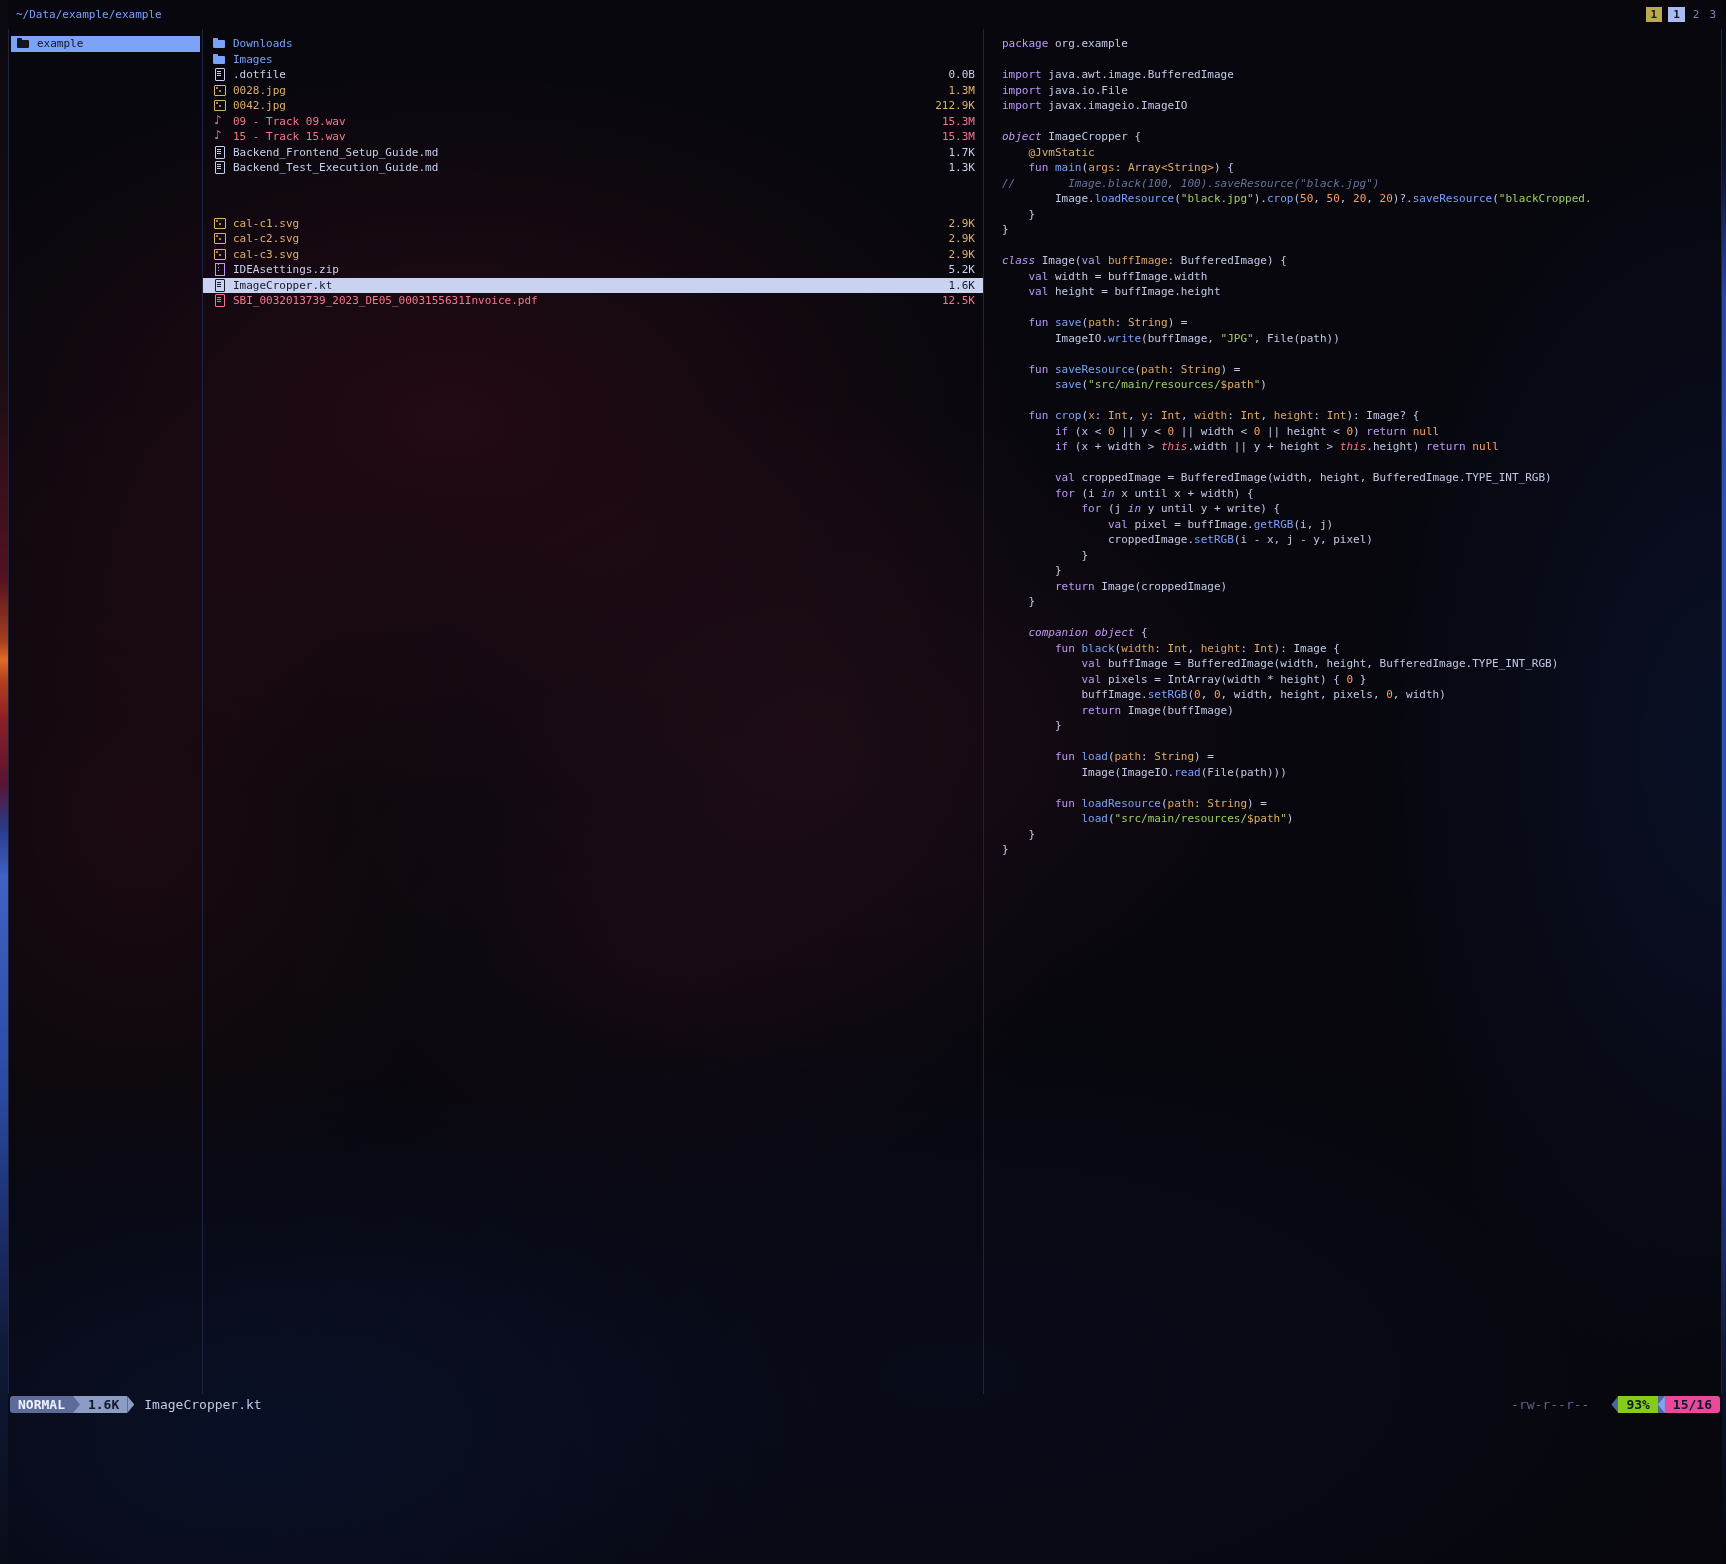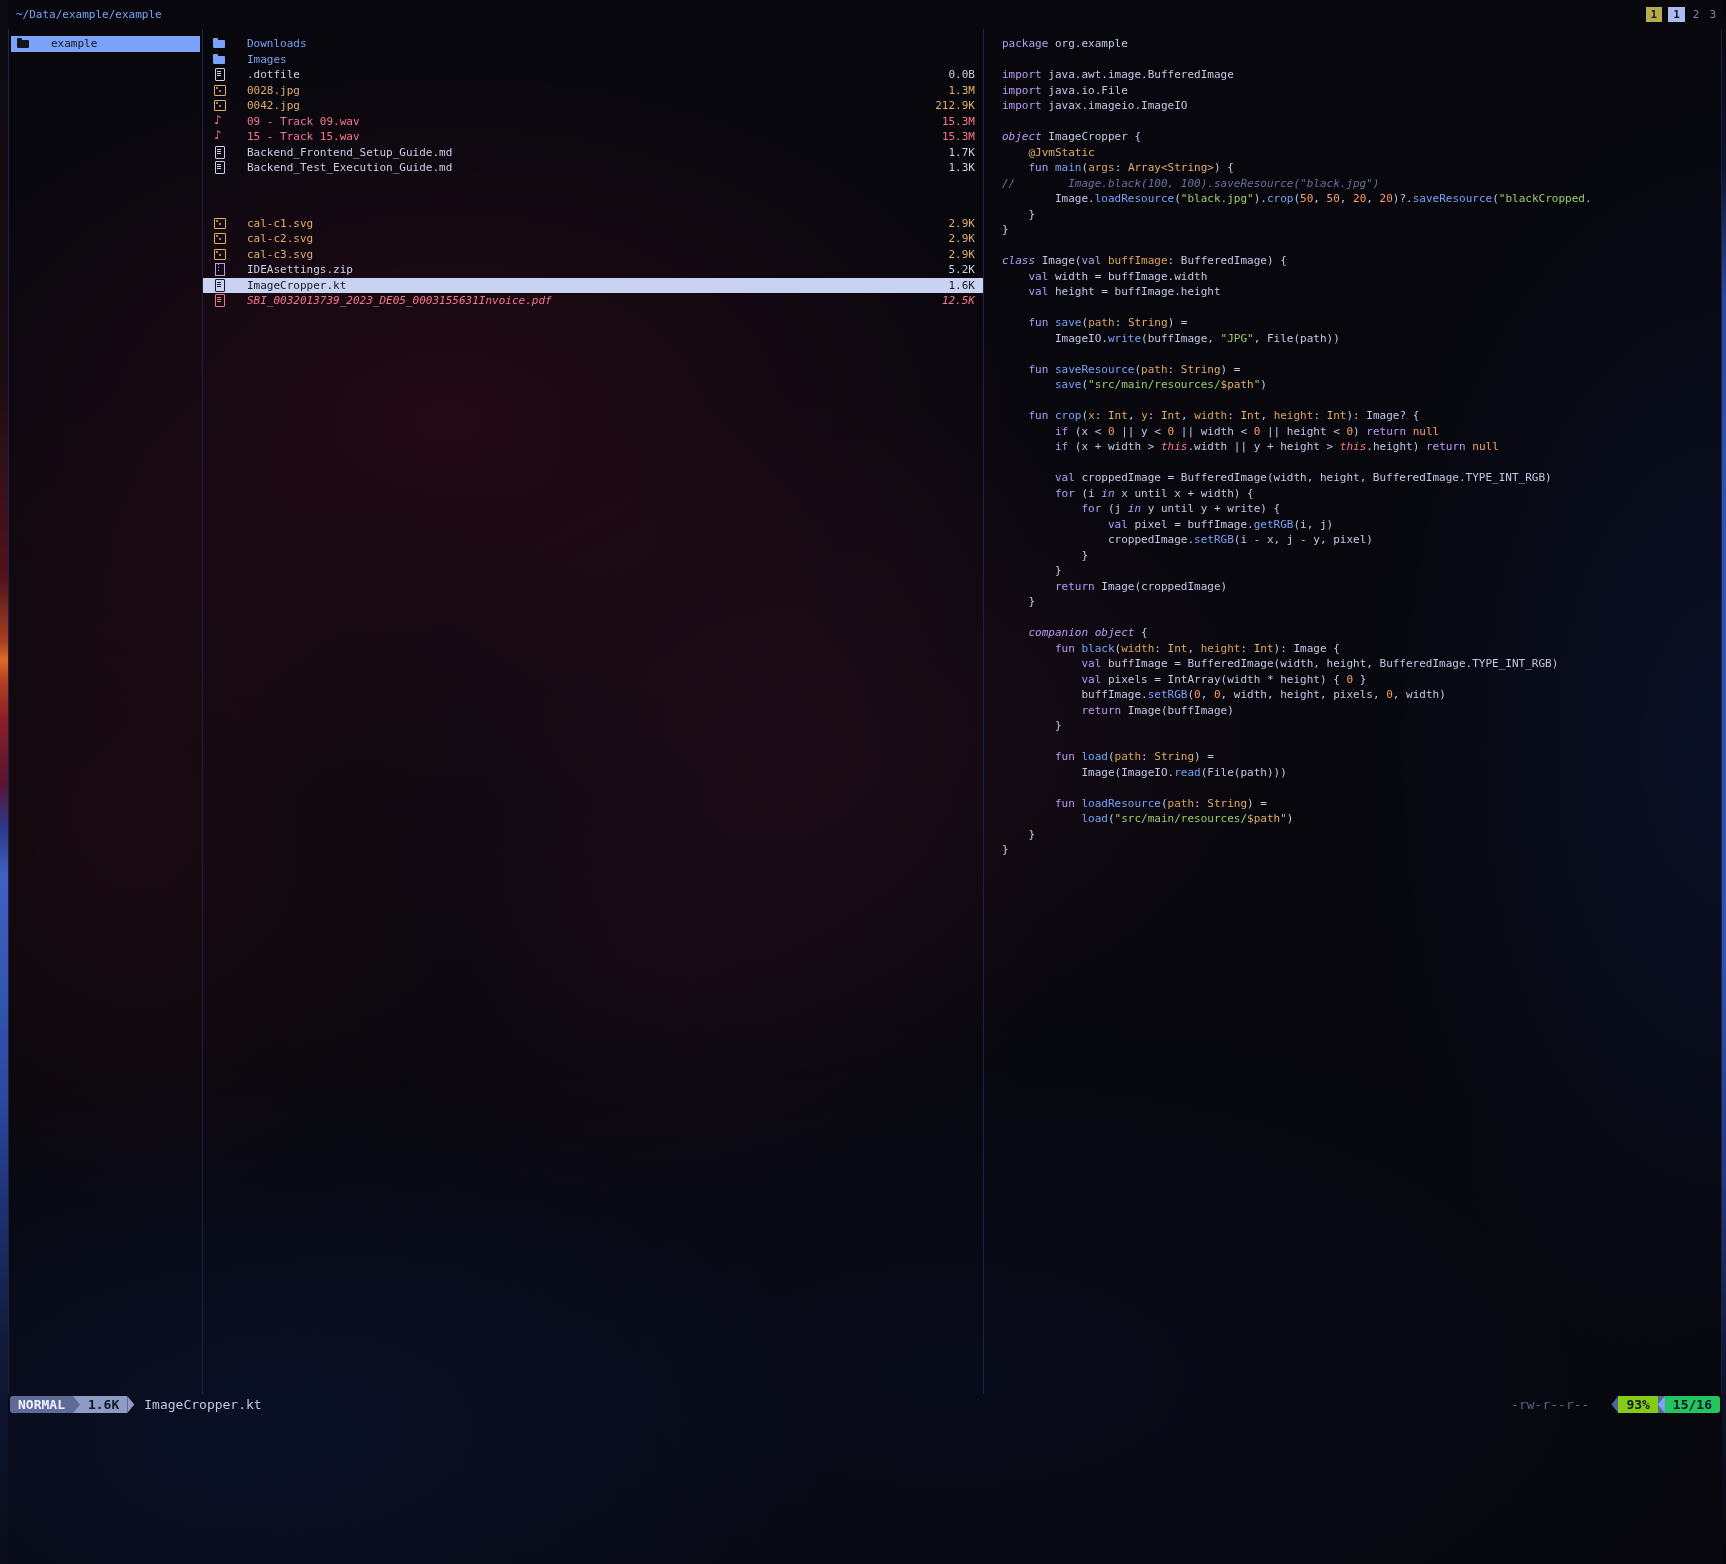--- a/index.html
+++ b/index.html
@@ -34,21 +34,21 @@
   .tab-indicator{background:#b9aa4f;color:#14161f;font-weight:bold;}
   .tab-active{background:#a9bdf0;color:#14161f;font-weight:bold;}
   .tab-inactive{color:#7c84ab;padding:0 2px;}
   
   .panes{position:absolute;left:0;right:0;top:29px;height:1365px;display:flex;border-left:1px solid #1e2440;}
   .pane{box-sizing:border-box;overflow:hidden;}
   .pane-parent{width:194px;border-right:1px solid #1e2440;}
   .pane-current{width:781px;border-right:1px solid #1e2440;}
   .pane-preview{flex:1;border-right:1px solid #1e2440;}
   .list{padding-top:7px;}
-  .prow,.frow{display:flex;align-items:center;height:15.5px;line-height:15.5px;font-size:11px;white-space:pre;gap:14px;}
+  .prow,.frow{display:flex;align-items:center;height:15.5px;line-height:15.5px;font-size:11px;white-space:pre;}
   .prow{margin:0 2px;padding:0 6px;color:#7aa2f7;}
   .prow.sel{background:#7aa2f7;color:#14161f;}
   .frow{padding:0 8px 0 10px;}
   .frow.sel{background:#c9d2f0;color:#171a2a;}
   .frow .nm{flex:1 1 auto;overflow:hidden;}
   .frow .sz{margin-left:12px;flex:none;}
   
   .ficon{position:relative;display:inline-block;width:13px;height:13px;margin-right:7px;flex:none;}
   .ficon.folder::before{content:"";position:absolute;left:0;top:3px;width:12px;height:8px;background:currentColor;border-radius:1px;}
   .ficon.folder::after{content:"";position:absolute;left:0;top:1px;width:5px;height:3px;background:currentColor;border-radius:1px 1px 0 0;}
@@ -69,21 +69,21 @@
   .c-cm{color:#6a7199;font-style:italic}.c-th{color:#f7768e;font-style:italic}
   
   .statusbar{position:absolute;left:0;right:0;top:1396px;height:17px;display:flex;justify-content:space-between;align-items:center;font-size:13px;}
   .sb-left,.sb-right{display:flex;align-items:center;height:17px;}
   .sb-left{margin-left:2px;}
   .sb-right{margin-right:2px;}
   .badge{display:inline-flex;align-items:center;height:17px;padding:0 8px;font-weight:bold;}
   .badge.mode{background:#5d6b99;color:#eef1ff;border-radius:3px 0 0 3px;}
   .badge.fsize{background:#8d9cc4;color:#12162a;}
   .badge.pct{background:#84cc16;color:#101528;}
-  .badge.pos{background:#22c55e;color:#10162c;border-radius:0 3px 3px 0;}
+  .badge.pos{background:#ec4899;color:#10162c;border-radius:0 3px 3px 0;}
   .fname{margin-left:10px;color:#c3c8e5;}
   .perms{color:#5b6387;margin-right:22px;margin-left:29px;}
   .pl{position:relative;width:7px;height:17px;flex:none;}
   .pl::before{content:"";position:absolute;inset:0;}
   .pl1{background:#8d9cc4;}
   .pl1::before{background:#5d6b99;clip-path:polygon(0 0,100% 50%,0 100%);}
   .pl2::before{background:#8d9cc4;clip-path:polygon(0 0,100% 50%,0 100%);}
   .pr1::before{background:#50659a;clip-path:polygon(100% 0,0 50%,100% 100%);}
   .pr2{background:#50659a;}
   .pr2::before{background:#7da6f5;clip-path:polygon(100% 0,0 50%,100% 100%);}
@@ -122,21 +122,21 @@
           <div class="frow" style="color: rgb(224, 175, 104);"><span class="ficon image"></span><span class="nm">0042.jpg</span><span class="sz">212.9K</span></div>
           <div class="frow" style="color: rgb(247, 118, 142);"><span class="ficon music"></span><span class="nm">09 - Track 09.wav</span><span class="sz">15.3M</span></div>
           <div class="frow" style="color: rgb(247, 118, 142);"><span class="ficon music"></span><span class="nm">15 - Track 15.wav</span><span class="sz">15.3M</span></div>
           <div class="frow" style="color: rgb(201, 207, 232);"><span class="ficon doc"></span><span class="nm">Backend_Frontend_Setup_Guide.md</span><span class="sz">1.7K</span></div>
           <div class="frow" style="color: rgb(201, 207, 232);"><span class="ficon doc"></span><span class="nm">Backend_Test_Execution_Guide.md</span><span class="sz">1.3K</span></div>
           <div class="frow" style="color: rgb(224, 175, 104); margin-top: 40px;"><span class="ficon image"></span><span class="nm">cal-c1.svg</span><span class="sz">2.9K</span></div>
           <div class="frow" style="color: rgb(224, 175, 104);"><span class="ficon image"></span><span class="nm">cal-c2.svg</span><span class="sz">2.9K</span></div>
           <div class="frow" style="color: rgb(224, 175, 104);"><span class="ficon image"></span><span class="nm">cal-c3.svg</span><span class="sz">2.9K</span></div>
           <div class="frow" style="color: rgb(201, 207, 232);"><span class="ficon zip" style="color: rgb(187, 154, 247);"></span><span class="nm">IDEAsettings.zip</span><span class="sz">5.2K</span></div>
           <div class="frow sel"><span class="ficon doc"></span><span class="nm">ImageCropper.kt</span><span class="sz">1.6K</span></div>
-          <div class="frow" style="color: rgb(247, 118, 142); font-style: italic;"><span class="ficon doc"></span><span class="nm">SBI_0032013739_2023_DE05_0003155631Invoice.pdf</span><span class="sz">12.5K</span></div>
+          <div class="frow" style="color: rgb(247, 118, 142);"><span class="ficon doc"></span><span class="nm">SBI_0032013739_2023_DE05_0003155631Invoice.pdf</span><span class="sz">12.5K</span></div>
         </div>
     </div>
     <div class="pane pane-preview">
       <div class="code" id="code">
           <div class="cline"><span class="c-kw">package</span><span class="c-fg"> org.example</span></div>
           <div class="cline">&nbsp;</div>
           <div class="cline"><span class="c-kw">import</span><span class="c-fg"> java.awt.image.BufferedImage</span></div>
           <div class="cline"><span class="c-kw">import</span><span class="c-fg"> java.io.File</span></div>
           <div class="cline"><span class="c-kw">import</span><span class="c-fg"> javax.imageio.ImageIO</span></div>
           <div class="cline">&nbsp;</div>

